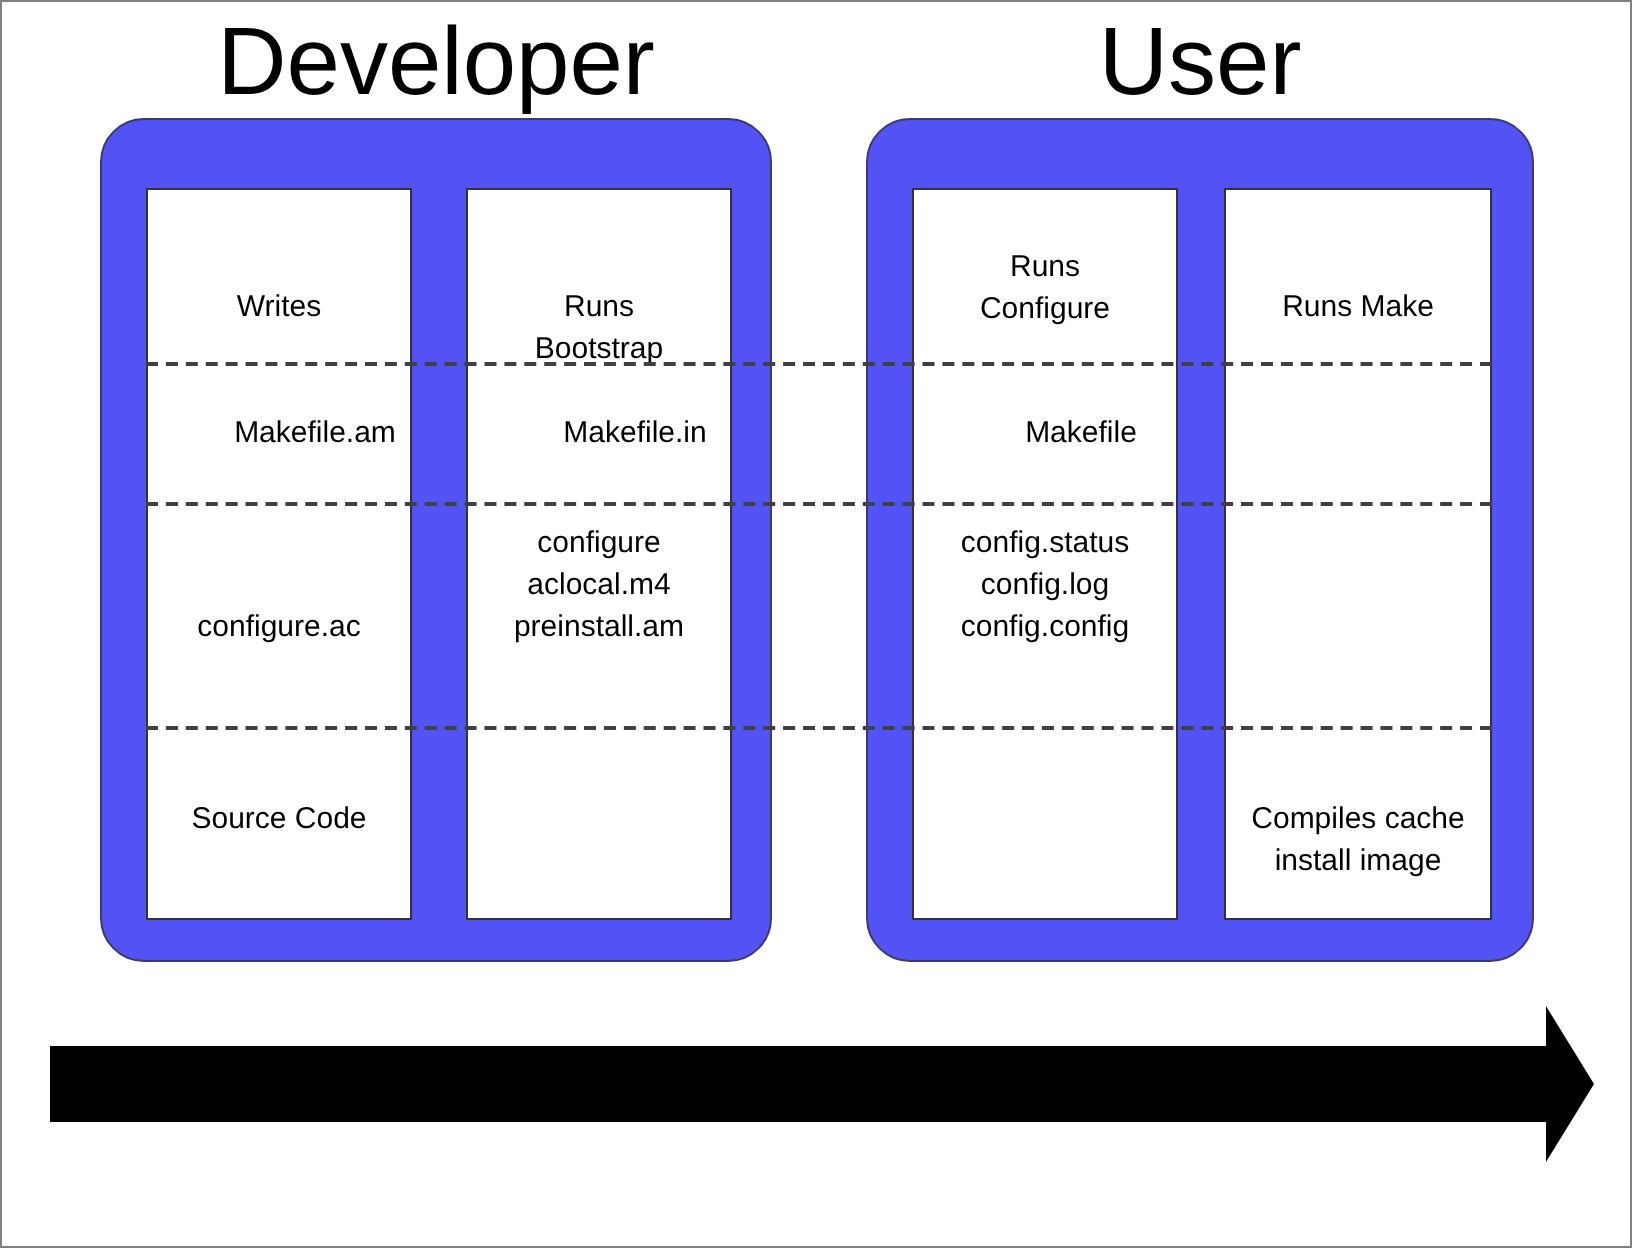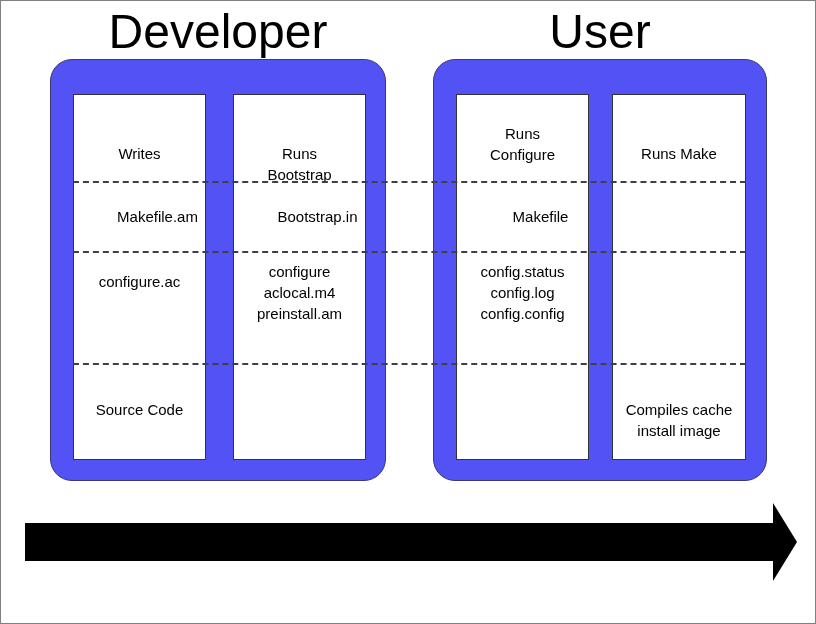--- a/index.html
+++ b/index.html
@@ -75,21 +75,21 @@
   
   .row1 { top: 16px; margin-top: 32px; }
   
   .row2 { top: 111px; margin-left: 36px; }
   
   .row3 { top: 170px; }
   
   .row4 { top: 304px; }
 
   .row1-lower { top: 28px; }
-  .row3-single { top: 176px; }
+  .row3-single { top: 208px; }
   .row3-triple { top: 166px; }
 
   
   .divider {
     position: absolute;
     left: 72px;
     width: 673px;
     height: 0;
     border-top: 2px dashed #404040;
     z-index: 3;
@@ -122,21 +122,21 @@
   <div class="column" id="col-dev-writes">
     <div class="cell row1">Writes</div>
     <div class="cell row2">Makefile.am</div>
     <div class="cell row3-single">configure.ac</div>
     <div class="cell row4">Source Code</div>
   </div>
 
   <div class="column" id="col-dev-bootstrap">
     <div class="cell row1">Runs
 Bootstrap</div>
-    <div class="cell row2">Bootstrap.in</div>
+    <div class="cell row2">Makefile.in</div>
     <div class="cell row3-triple">configure
 aclocal.m4
 preinstall.am</div>
     <div class="cell row4"></div>
   </div>
 
   <div class="column" id="col-user-configure">
     <div class="cell row1-lower">Runs
 Configure</div>
     <div class="cell row2">Makefile</div>

